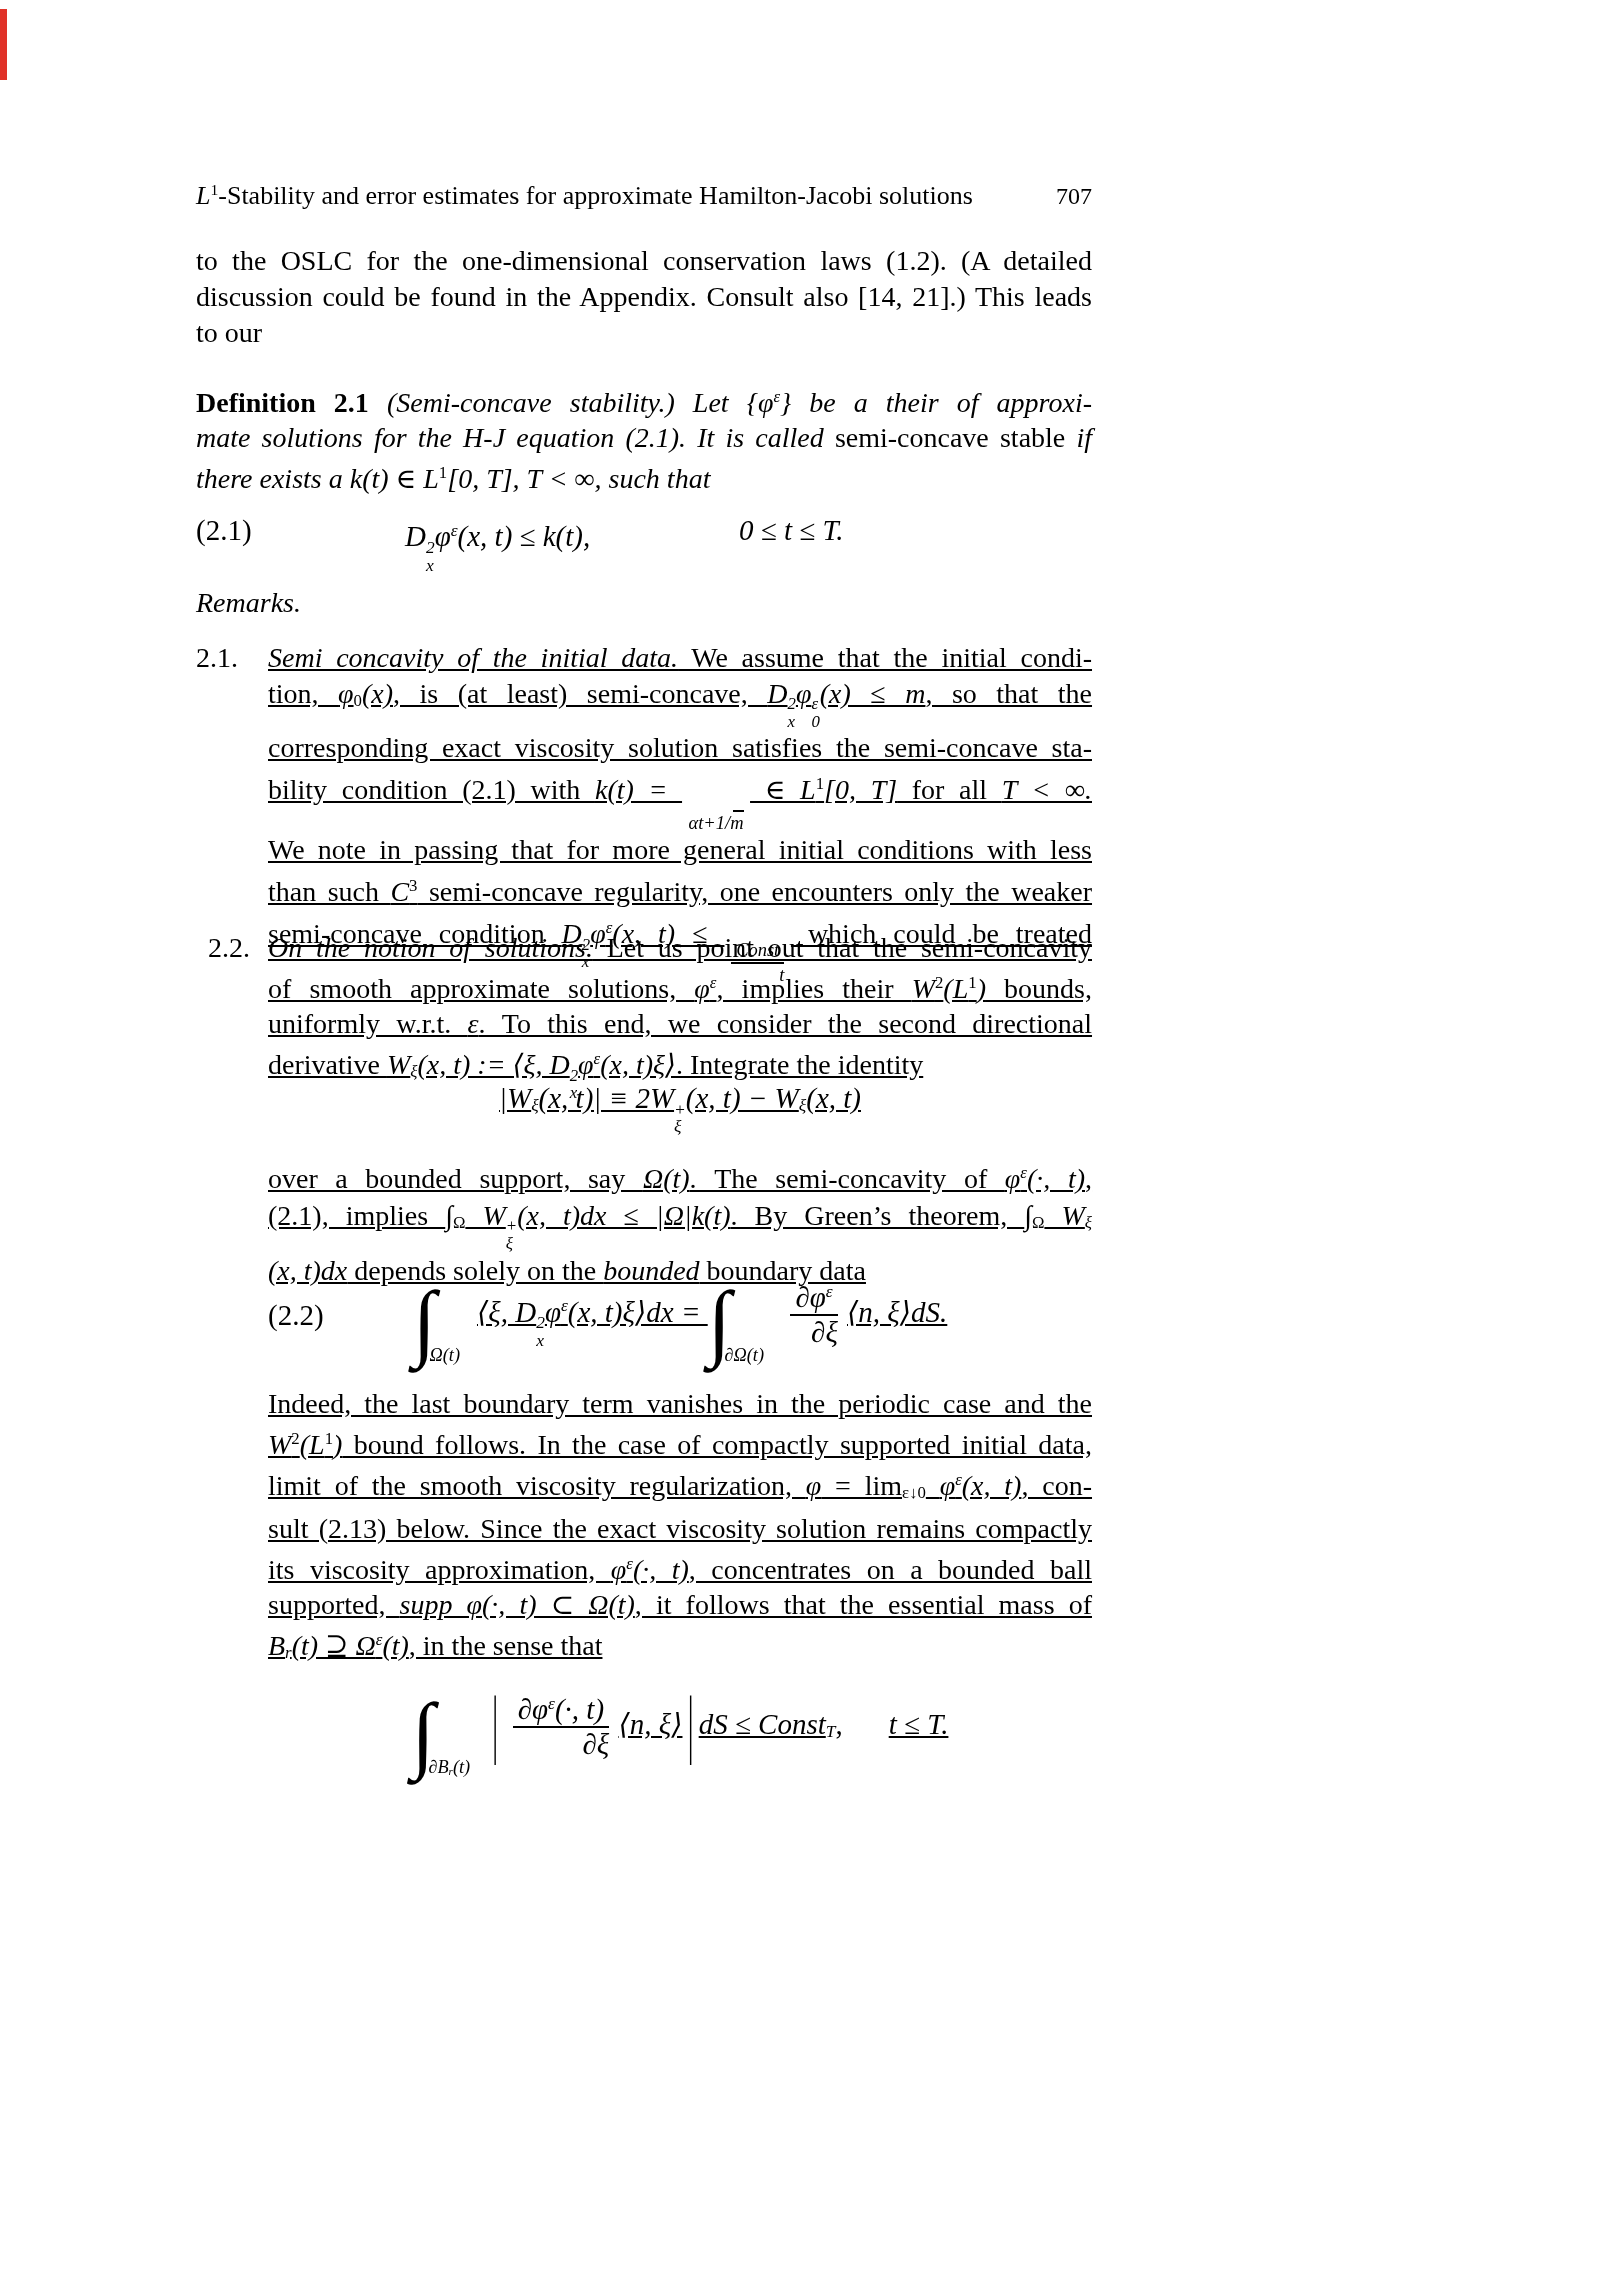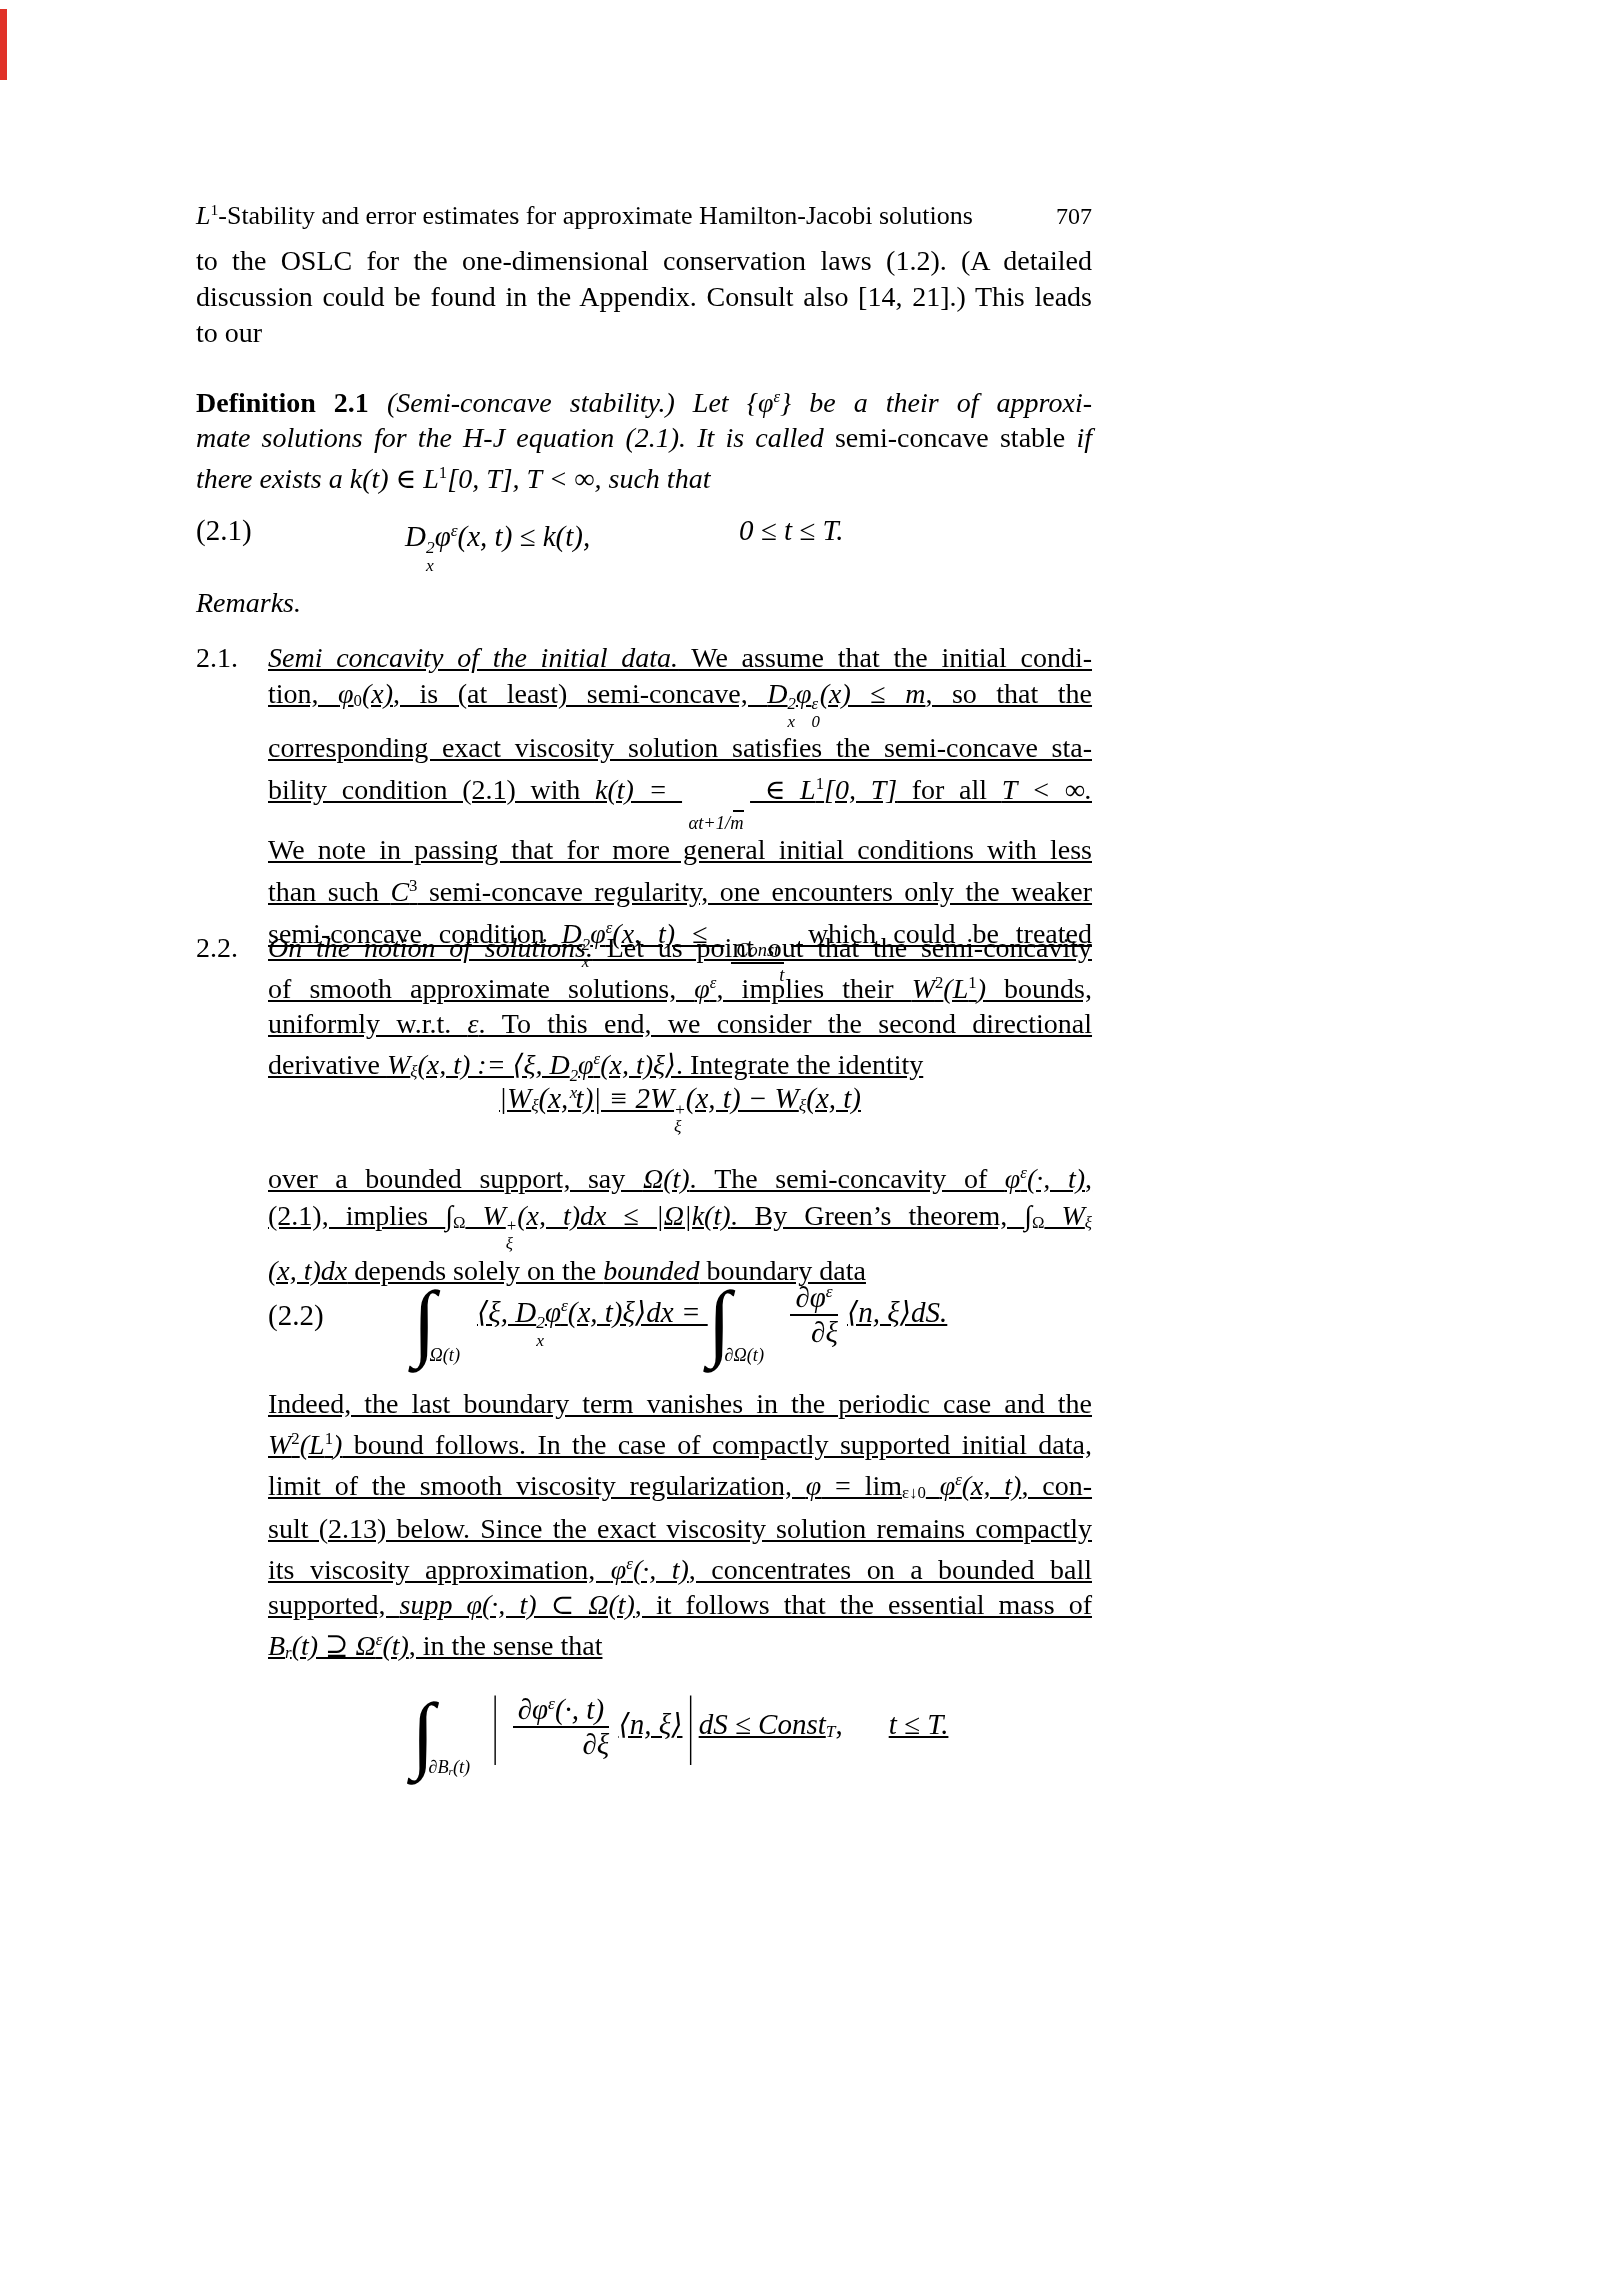--- a/index.html
+++ b/index.html
@@ -27,27 +27,27 @@
         vertical-align:-0.7em;line-height:1;font-size:66%;margin:0 6.5px;}
   .frac .num{border-bottom:2px solid #000;padding:0 5.2px 2px;}
   .frac .den{padding-top:2px;}
   .frac.big{font-size:100%;vertical-align:middle;margin:0 9.2px;}
   .bigint{display:inline-flex;align-items:flex-end;vertical-align:middle;
           transform:translateY(6.5px);margin-right:10.5px;}
   .isign{font-size:85px;line-height:0.82;}
   .ilim{font-size:18.3px;transform:translate(-6.5px,9.2px);font-style:italic;white-space:nowrap;}
   
   .hdr{left:196px;top:174px;width:896px;display:flex;justify-content:space-between;align-items:baseline;}
-  .hdr .line{font-size:26px;line-height:31px;margin-top:20px;}
+  .hdr .line{font-size:26px;line-height:31px;}
   .hnum{font-size:24px;line-height:31px;}
   
   .col{left:196px;width:896px;}
   .ind{left:268px;width:824px;text-decoration:underline;}
   .ilabel{position:absolute;left:-72px;top:0;font-size:28px;line-height:36px;}
-  .lh53 .ilabel{line-height:35px;}
+  .lh53 .ilabel{line-height:35px;margin-left:12px;}
   
   .eqrow{height:42px;font-size:29px;}
   .eqrow>span{position:absolute;top:0;line-height:42px;white-space:nowrap;}
   #eq21 .eqtag{left:0;}
   #eq21 .eqbody{left:209px;}
   #eq21 .eqcond{left:543px;}
   .ceq{display:flex;justify-content:center;align-items:center;font-size:29px;}
   .ceq .eqmain{white-space:nowrap;}
   .ceq .eqtag{position:absolute;left:0;top:50%;transform:translateY(-50%);white-space:nowrap;}
 </style>

